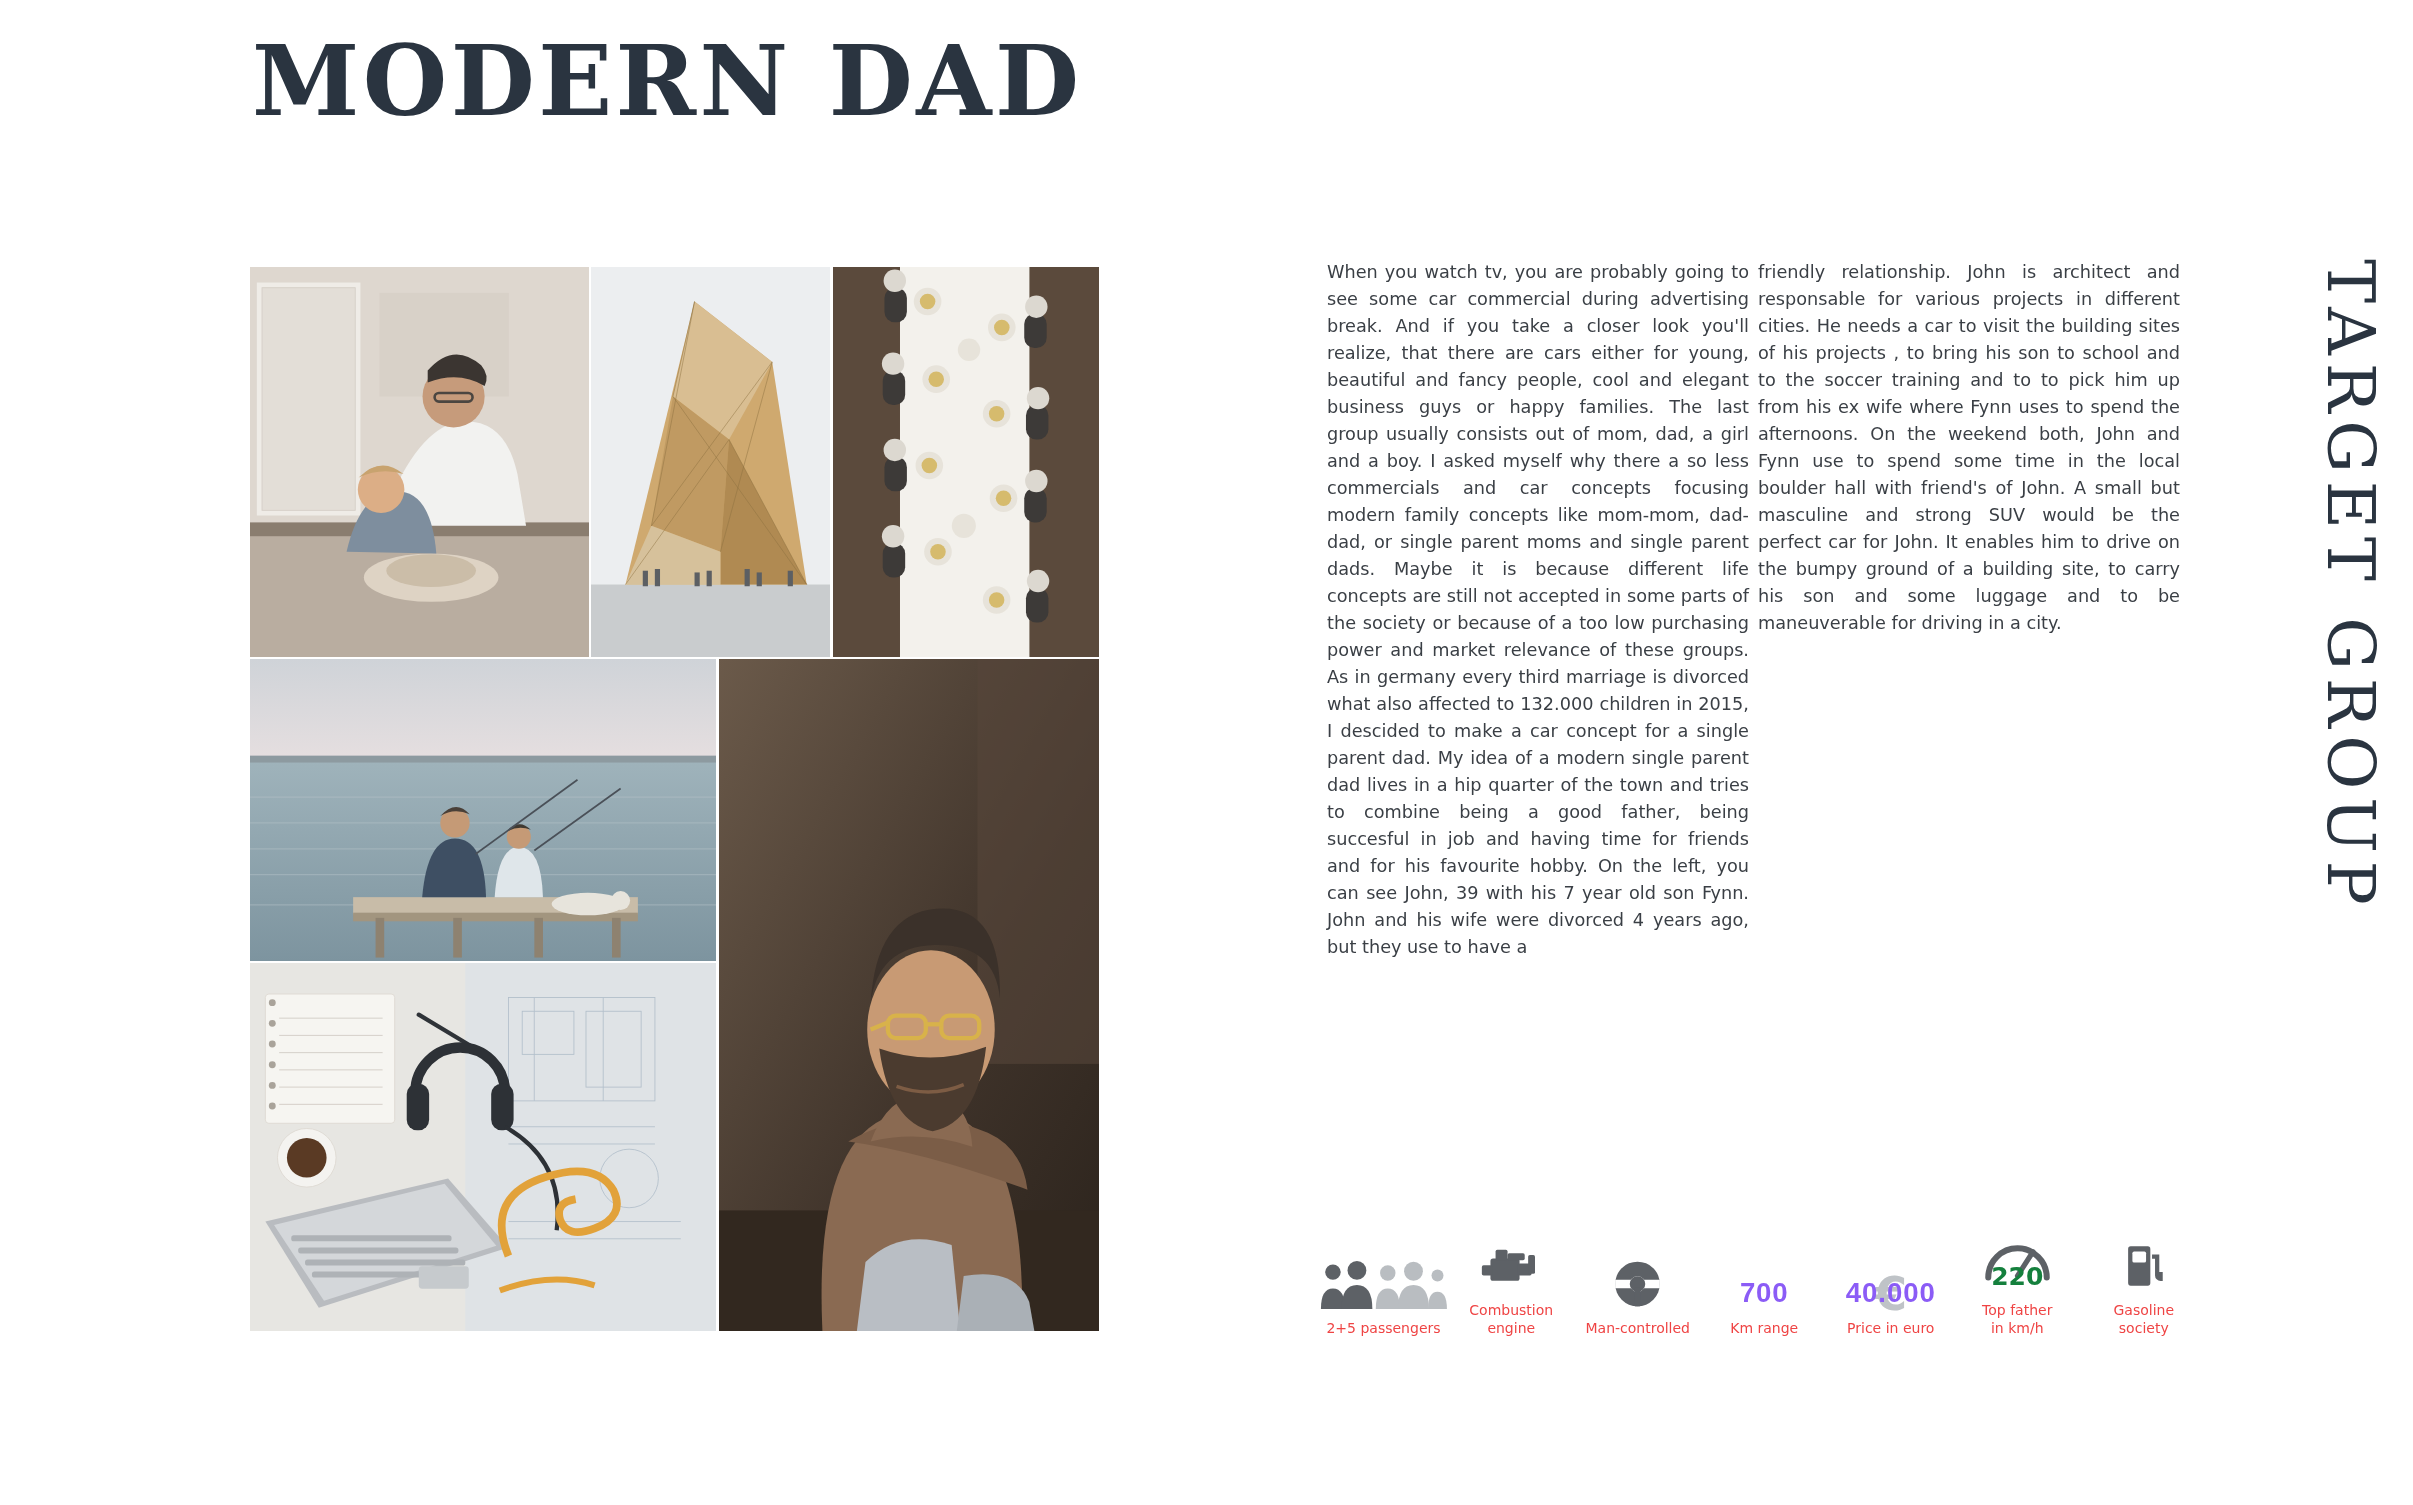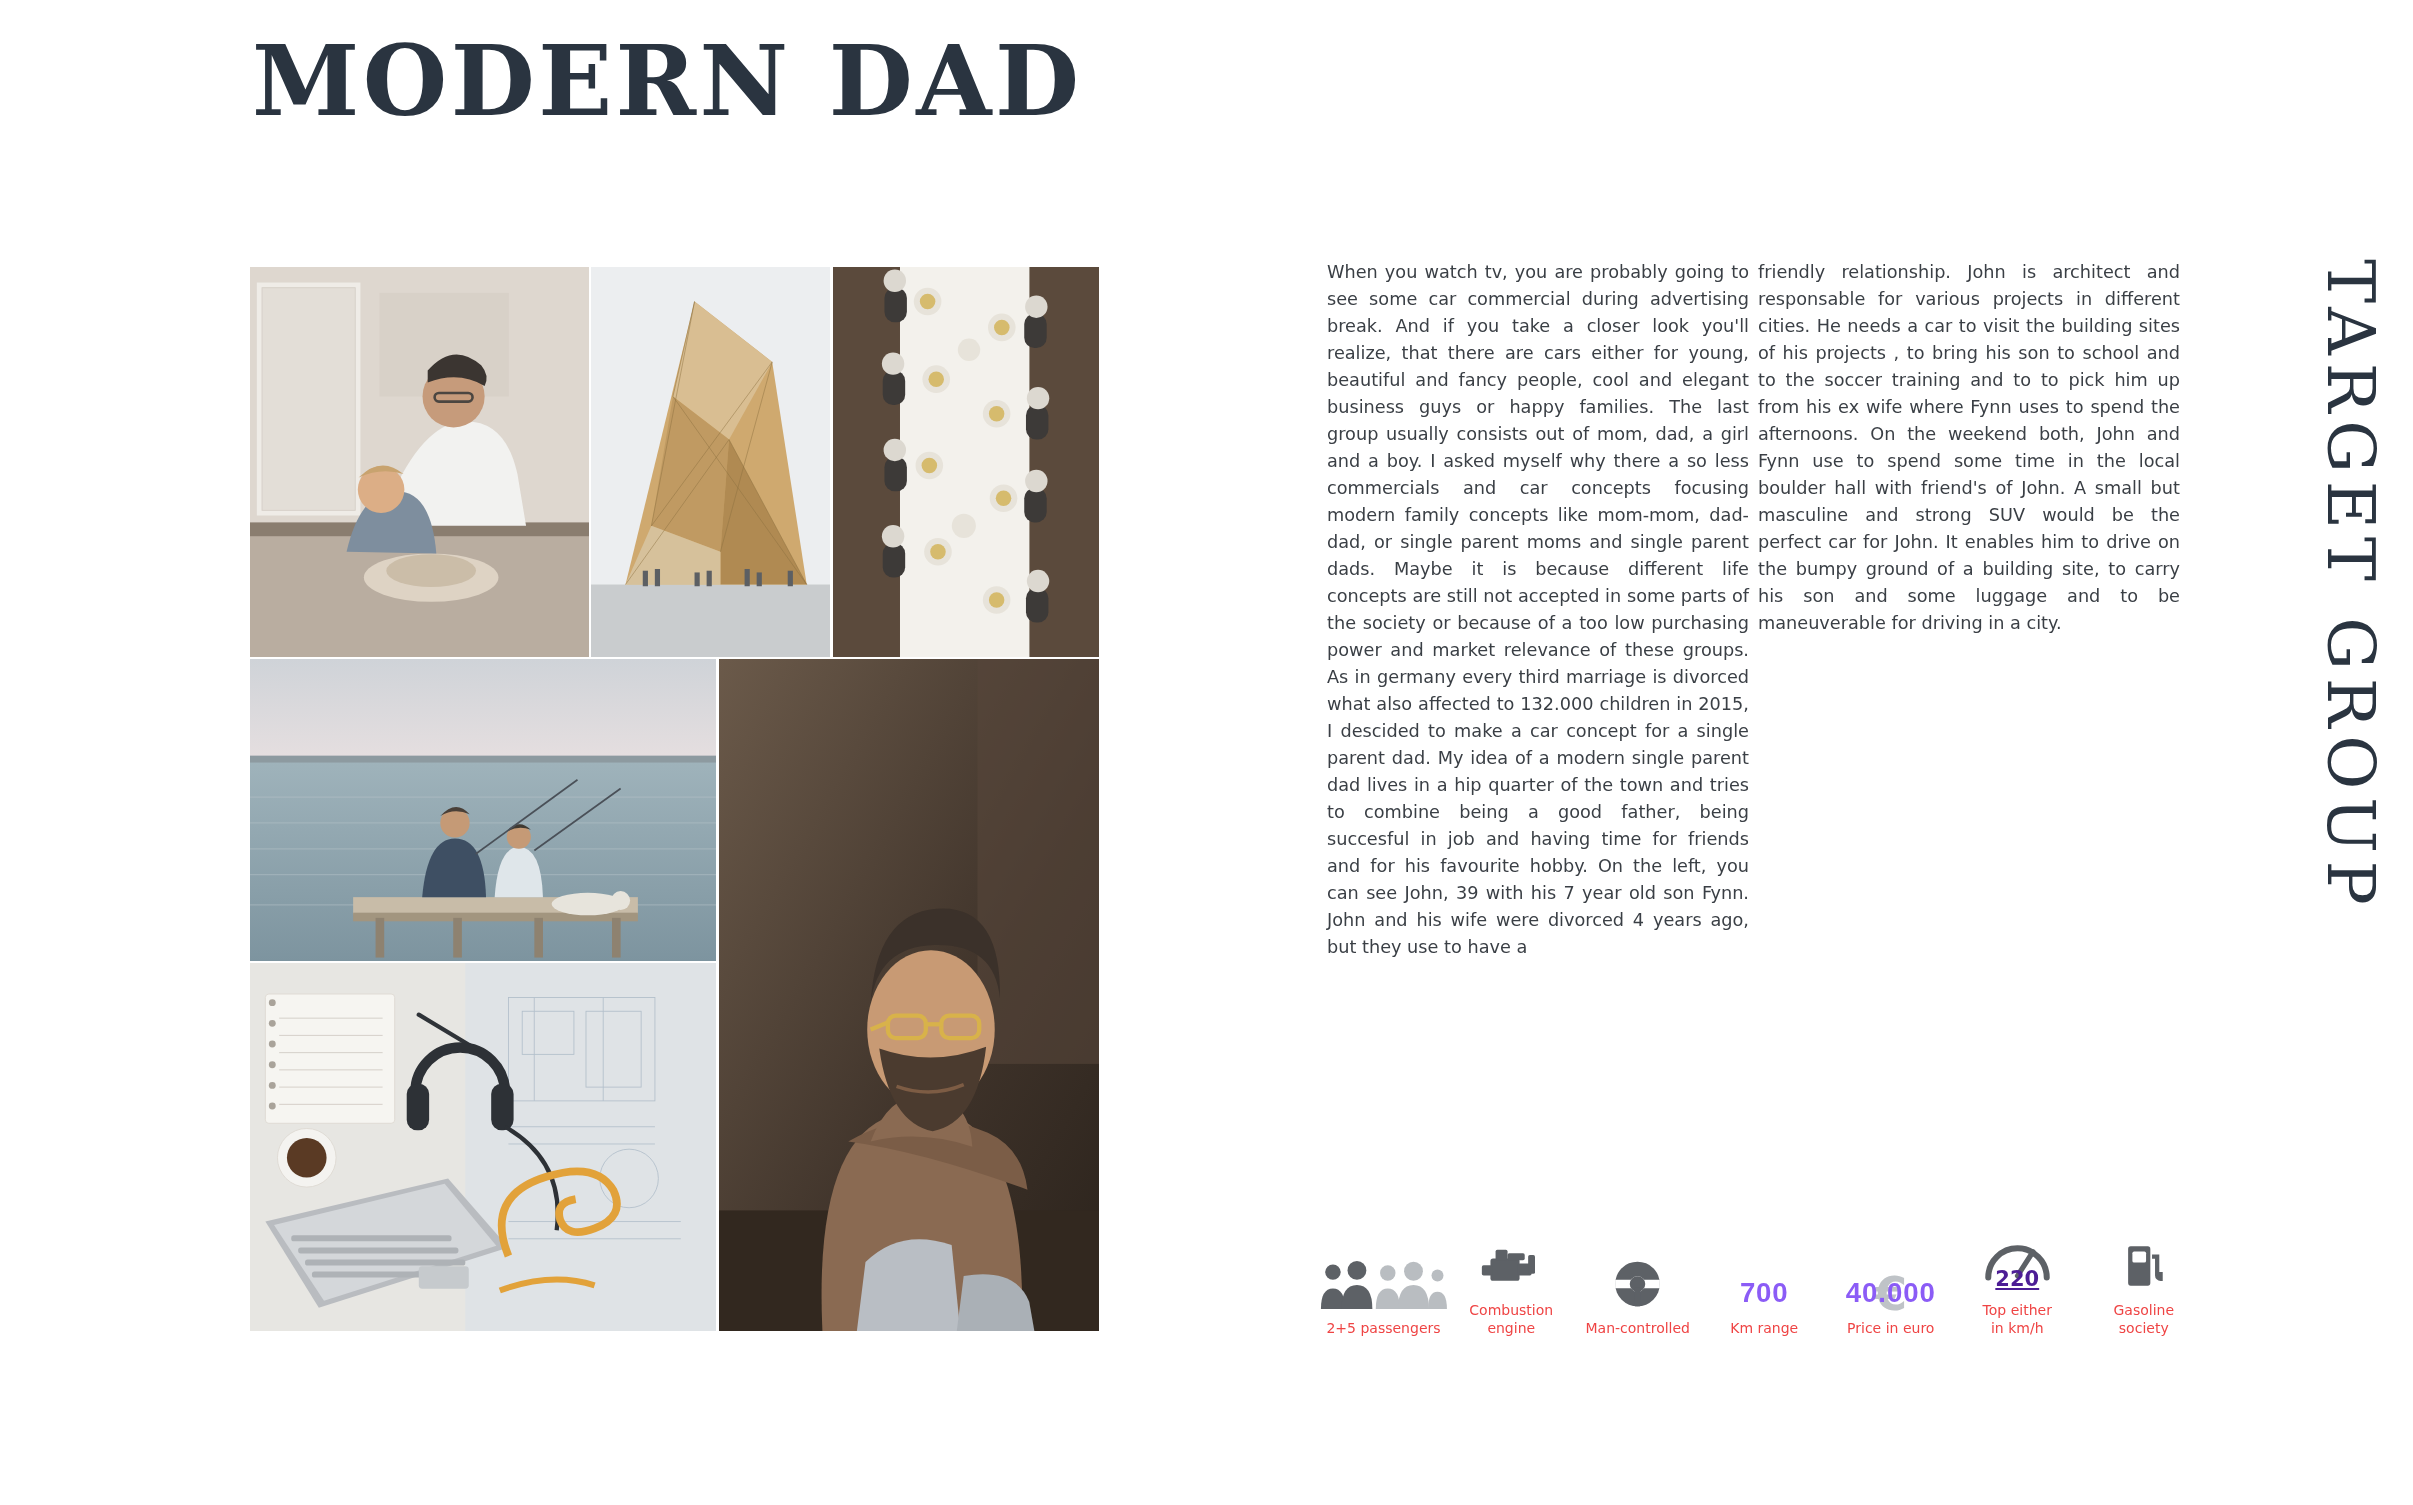--- a/index.html
+++ b/index.html
@@ -132,24 +132,23 @@
     z-index: 0;
   }
   .euro-num { position: relative; z-index: 1; }
 
   .speed-wrap { position: relative; display: inline-block; width: 69px; height: 53px; }
   .speed-num {
     position: absolute;
     left: 0; right: 0;
     bottom: 0;
     text-align: center;
-    font-size: 21px;
+    font-size: 25px;
     font-weight: 700;
-    color: #4c1d95;
-    text-decoration: underline;
+    color: #15803d;
   }
 </style>
 </head>
 <body>
 
 <div class="page-title">MODERN DAD</div>
 
 <div class="collage">
 
   <div class="ph ph1">
@@ -460,21 +459,21 @@
   <div class="spec">
     <div class="art">
       <span class="speed-wrap">
         <svg width="69" height="43" viewBox="0 0 80 50" style="position:absolute;left:0;top:0;">
           <path d="M6 46 a34 34 0 0 1 68 0" fill="none" stroke="#5d6166" stroke-width="7" stroke-linecap="round"></path>
           <path d="M40 44 L58 16" stroke="#5d6166" stroke-width="6" stroke-linecap="round"></path>
         </svg>
         <span class="speed-num">220</span>
       </span>
     </div>
-    <div class="cap">Top either
+    <div class="cap">Top father
 in km/h</div>
   </div>
 
   <div class="spec">
     <div class="art">
       <svg width="41" height="50" viewBox="0 0 48 58">
         <rect x="6" y="6" width="26" height="46" rx="3" fill="#5d6166"></rect>
         <rect x="11" y="12" width="16" height="13" rx="2" fill="#ffffff"></rect>
         <path d="M34 18 h6 v22 a4 4 0 0 0 4 4 v-8" fill="none" stroke="#5d6166" stroke-width="5"></path>
       </svg>

